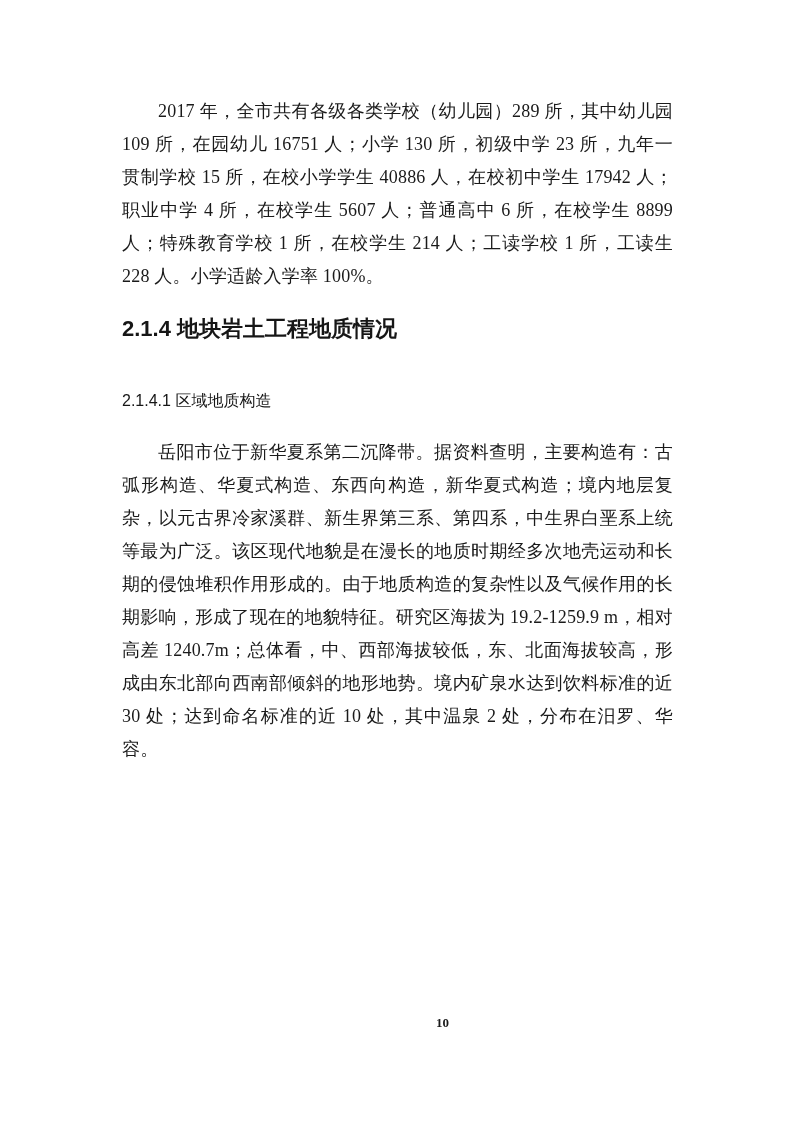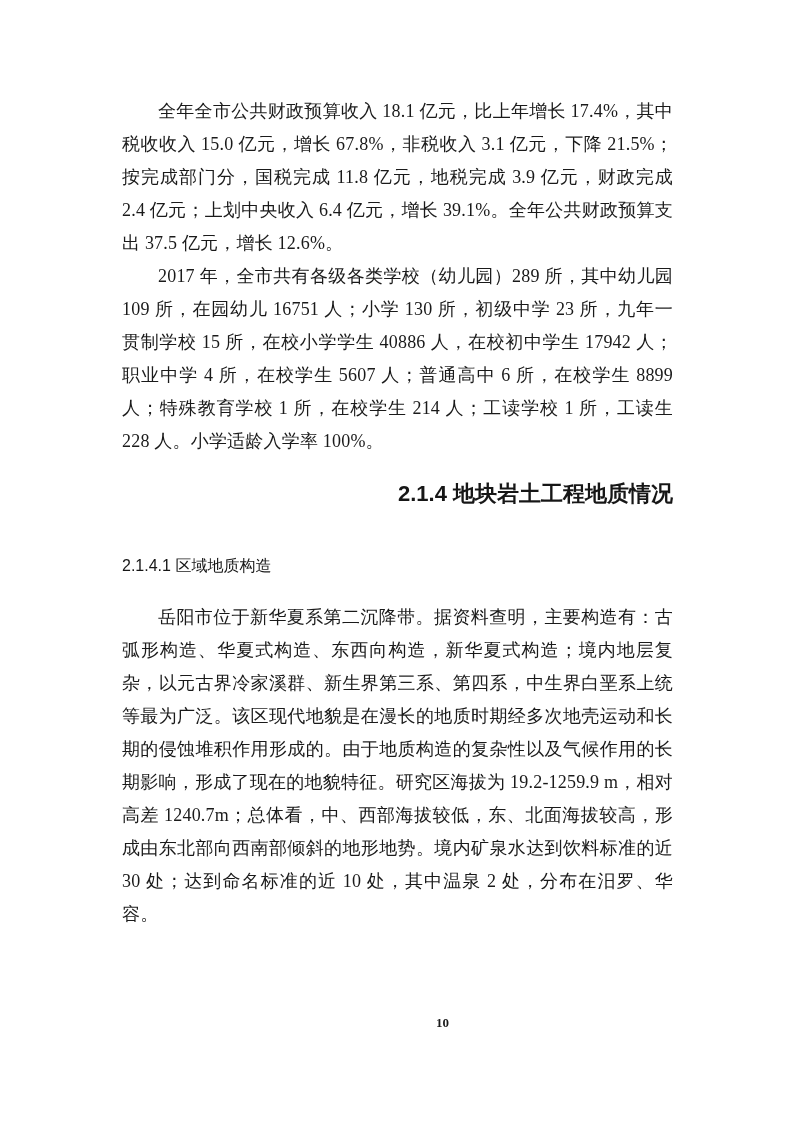--- a/index.html
+++ b/index.html
@@ -32,21 +32,21 @@
     color: #1a1a1a;
     letter-spacing: 0.2px;
   }
   .heading-1 {
     margin: 21px 0 43px 0;
     font-size: 22px;
     line-height: 30px;
     font-weight: bold;
     font-family: "Liberation Sans", sans-serif;
     color: #161616;
-    text-align: right;
+    text-align: left;
   }
   .heading-2 {
     margin: 22px 0 21px 0;
     font-size: 16px;
     line-height: 28px;
     font-weight: normal;
     font-family: "Liberation Sans", sans-serif;
     color: #161616;
     text-align: left;
   }
@@ -63,21 +63,20 @@
     font-weight: bold;
     font-family: "Liberation Serif", serif;
     color: #1a1a1a;
   }
 </style>
 </head>
 <body>
 
 <div class="page">
   <main class="content">
-    <p class="para">全年全市公共财政预算收入 18.1 亿元，比上年增长 17.4%，其中税收收入 15.0 亿元，增长 67.8%，非税收入 3.1 亿元，下降 21.5%；按完成部门分，国税完成 11.8 亿元，地税完成 3.9 亿元，财政完成 2.4 亿元；上划中央收入 6.4 亿元，增长 39.1%。全年公共财政预算支出 37.5 亿元，增长 12.6%。</p>
     <p class="para">2017 年，全市共有各级各类学校（幼儿园）289 所，其中幼儿园 109 所，在园幼儿 16751 人；小学 130 所，初级中学 23 所，九年一贯制学校 15 所，在校小学学生 40886 人，在校初中学生 17942 人；职业中学 4 所，在校学生 5607 人；普通高中 6 所，在校学生 8899 人；特殊教育学校 1 所，在校学生 214 人；工读学校 1 所，工读生 228 人。小学适龄入学率 100%。</p>
     <h2 class="heading-1">2.1.4 地块岩土工程地质情况</h2>
     <h3 class="heading-2">2.1.4.1 区域地质构造</h3>
     <p class="para">岳阳市位于新华夏系第二沉降带。据资料查明，主要构造有：古弧形构造、华夏式构造、东西向构造，新华夏式构造；境内地层复杂，以元古界冷家溪群、新生界第三系、第四系，中生界白垩系上统等最为广泛。该区现代地貌是在漫长的地质时期经多次地壳运动和长期的侵蚀堆积作用形成的。由于地质构造的复杂性以及气候作用的长期影响，形成了现在的地貌特征。研究区海拔为 19.2-1259.9 m，相对高差 1240.7m；总体看，中、西部海拔较低，东、北面海拔较高，形成由东北部向西南部倾斜的地形地势。境内矿泉水达到饮料标准的近 30 处；达到命名标准的近 10 处，其中温泉 2 处，分布在汨罗、华容。</p>
   </main>
   <footer class="page-footer">
     <span class="page-number">10</span>
   </footer>
 </div>
 

